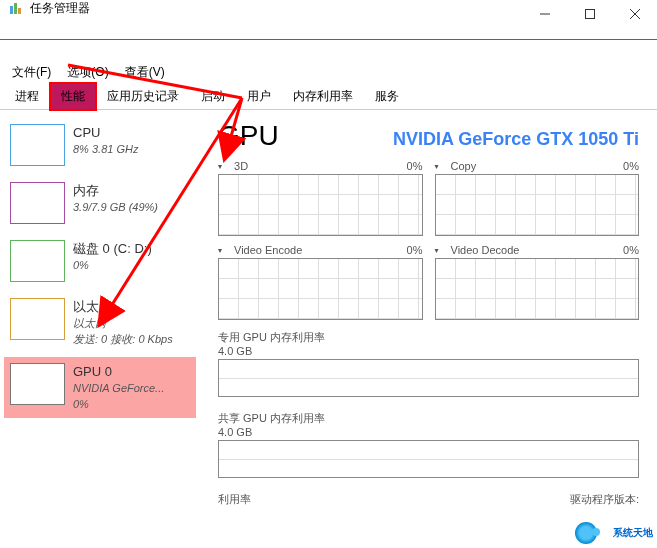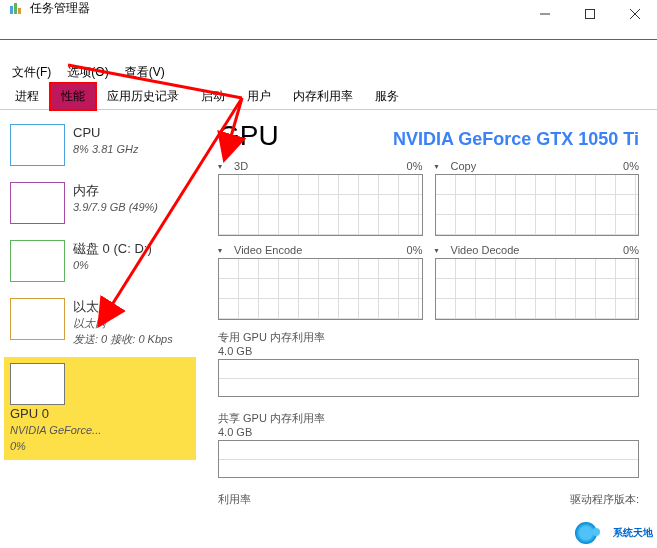--- a/index.html
+++ b/index.html
@@ -16,21 +16,21 @@
     
     .tabs { height: 26px; display: flex; align-items: flex-end; border-bottom: 1px solid #ccc; padding: 0 4px; font-size: 12px; }
     .tab { padding: 4px 10px; cursor: pointer; border: 1px solid transparent; position: relative; top: 1px; }
     .tab.active { border: 1px solid #ccc; border-bottom: 1px solid #fff; background: #be185d; }
     .tab.highlighted { outline: 2px solid #ff0000; outline-offset: -1px; }
     
     .content { display: flex; height: calc(100% - 78px); }
     
     .sidebar { width: 200px; padding: 8px 4px; overflow-y: auto; }
     .side-item { display: flex; padding: 6px; cursor: pointer; margin-bottom: 4px; }
-    .side-item.selected { background: #fde047; flex-direction: column; }
+    .side-item.selected { background: #fca5a5; }
     .thumb { width: 55px; height: 42px; border: 1px solid; margin-right: 8px; flex-shrink: 0; background: #fff; }
     .thumb.cpu { border-color: #4aa3df; }
     .thumb.mem { border-color: #a64ca6; }
     .thumb.disk { border-color: #5fb35f; }
     .thumb.eth { border-color: #d39e3a; }
     .thumb.gpu { border-color: #777; }
     .side-info { font-size: 12px; line-height: 1.4; }
     .side-title { font-size: 13px; color: #333; }
     .side-sub { color: #555; font-size: 11px; font-style: italic; }
     

